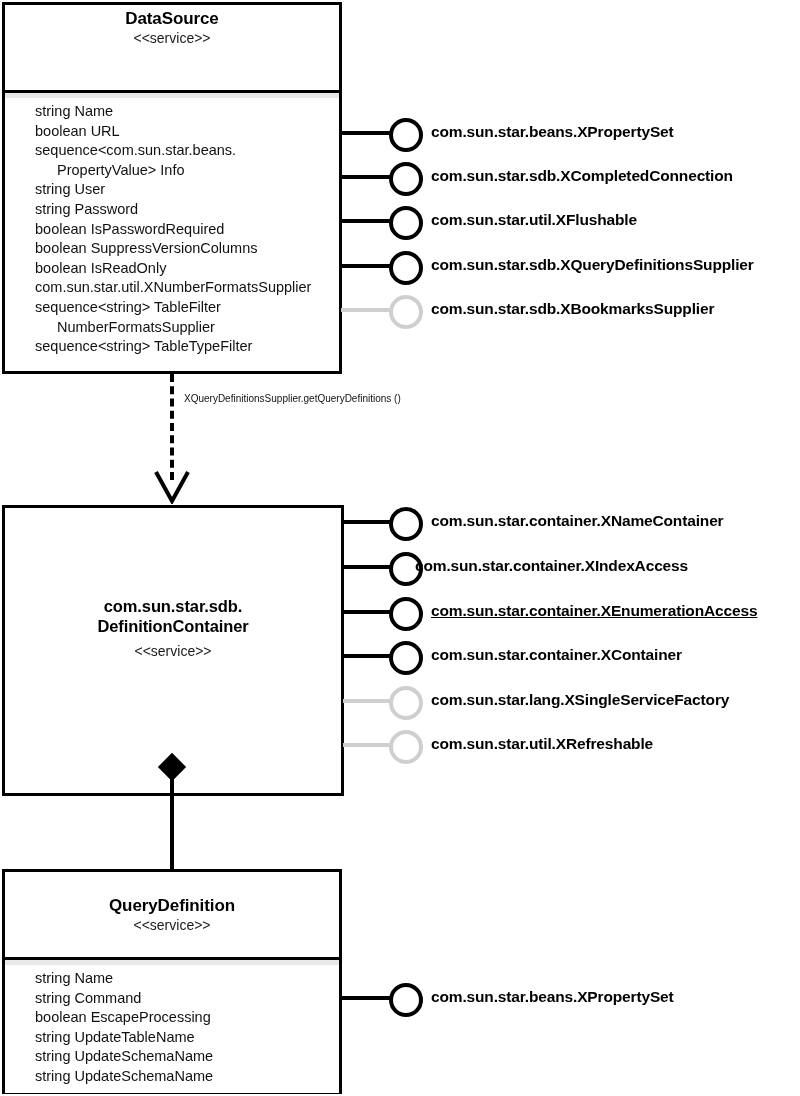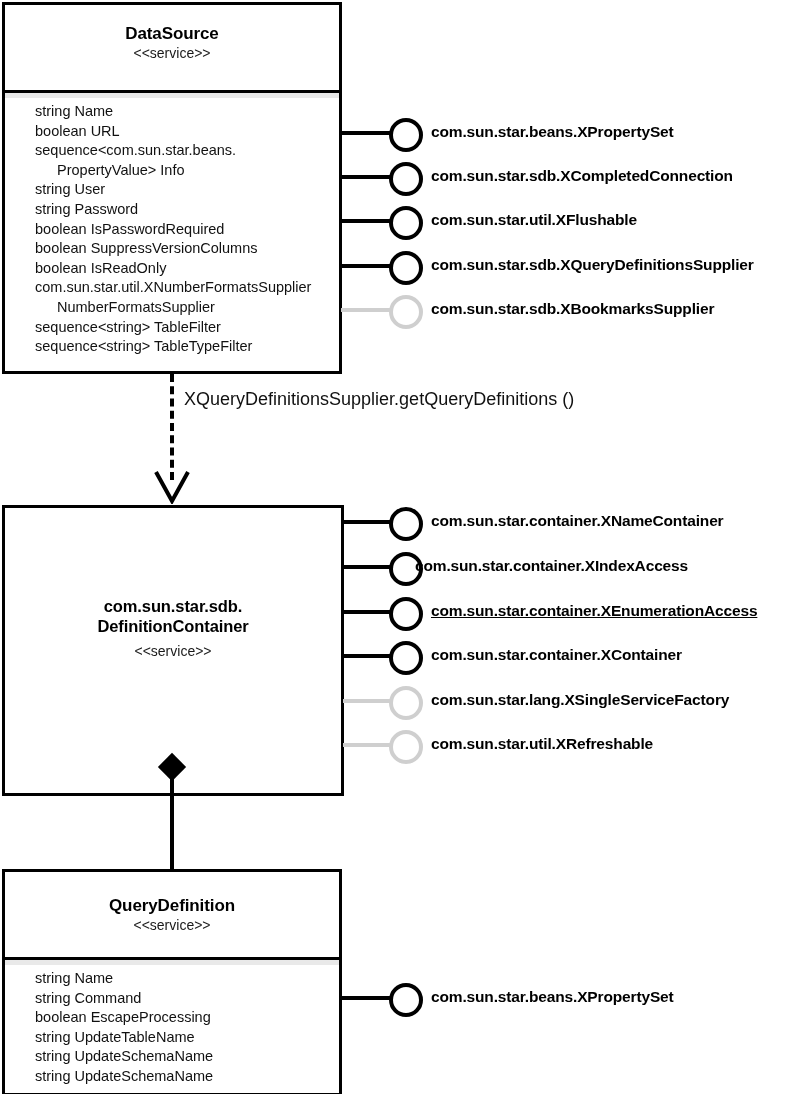--- a/index.html
+++ b/index.html
@@ -124,21 +124,21 @@
     border-left: 4px dashed #000000;
   }
   .dep-arrow {
     position: absolute;
     width: 0;
     height: 0;
   }
   .dep-arrow svg { display: block; }
   .dep-label {
     position: absolute;
-    font-size: 18px;
+    font-size: 10px;
     line-height: 18px;
     color: #111111;
     white-space: nowrap;
   }
 
   .comp-line {
     position: absolute;
     width: 4px;
     background: #000000;
   }
@@ -149,39 +149,39 @@
     background: #000000;
     transform: rotate(45deg);
   }
 </style>
 </head>
 <body>
 
 <div id="canvas">
 
   <div class="uml-box" style="left:2px; top:2px; width:340px; height:372px;">
-    <div class="uml-header" style="padding-top:18px; height:85px;">
+    <div class="uml-header" style="padding-top:3px; height:85px;">
       <div class="uml-name">DataSource</div>
       <div class="uml-stereotype">&lt;&lt;service&gt;&gt;</div>
     </div>
     <div class="uml-divider"></div>
     <div class="uml-divider-shadow"></div>
     <div class="uml-attrs">
       <div class="uml-attr">string Name</div>
       <div class="uml-attr">boolean URL</div>
       <div class="uml-attr">sequence&lt;com.sun.star.beans.</div>
       <div class="uml-attr indent">PropertyValue&gt; Info</div>
       <div class="uml-attr">string User</div>
       <div class="uml-attr">string Password</div>
       <div class="uml-attr">boolean IsPasswordRequired</div>
       <div class="uml-attr">boolean SuppressVersionColumns</div>
       <div class="uml-attr">boolean IsReadOnly</div>
       <div class="uml-attr">com.sun.star.util.XNumberFormatsSupplier</div>
+      <div class="uml-attr">sequence&lt;string&gt; TableFilter</div>
       <div class="uml-attr indent">NumberFormatsSupplier</div>
-      <div class="uml-attr">sequence&lt;string&gt; TableFilter</div>
       <div class="uml-attr">sequence&lt;string&gt; TableTypeFilter</div>
     </div>
   </div>
 
   <div class="lollipop" style="left:341px; top:118px;">
     <div class="lolli-stem" style="width:50px;"></div>
     <div class="lolli-circle" style="left:48px;"></div>
     <div class="lolli-label" style="left:90px;">com.sun.star.beans.XPropertySet</div>
   </div>
   <div class="lollipop" style="left:341px; top:162px;">

